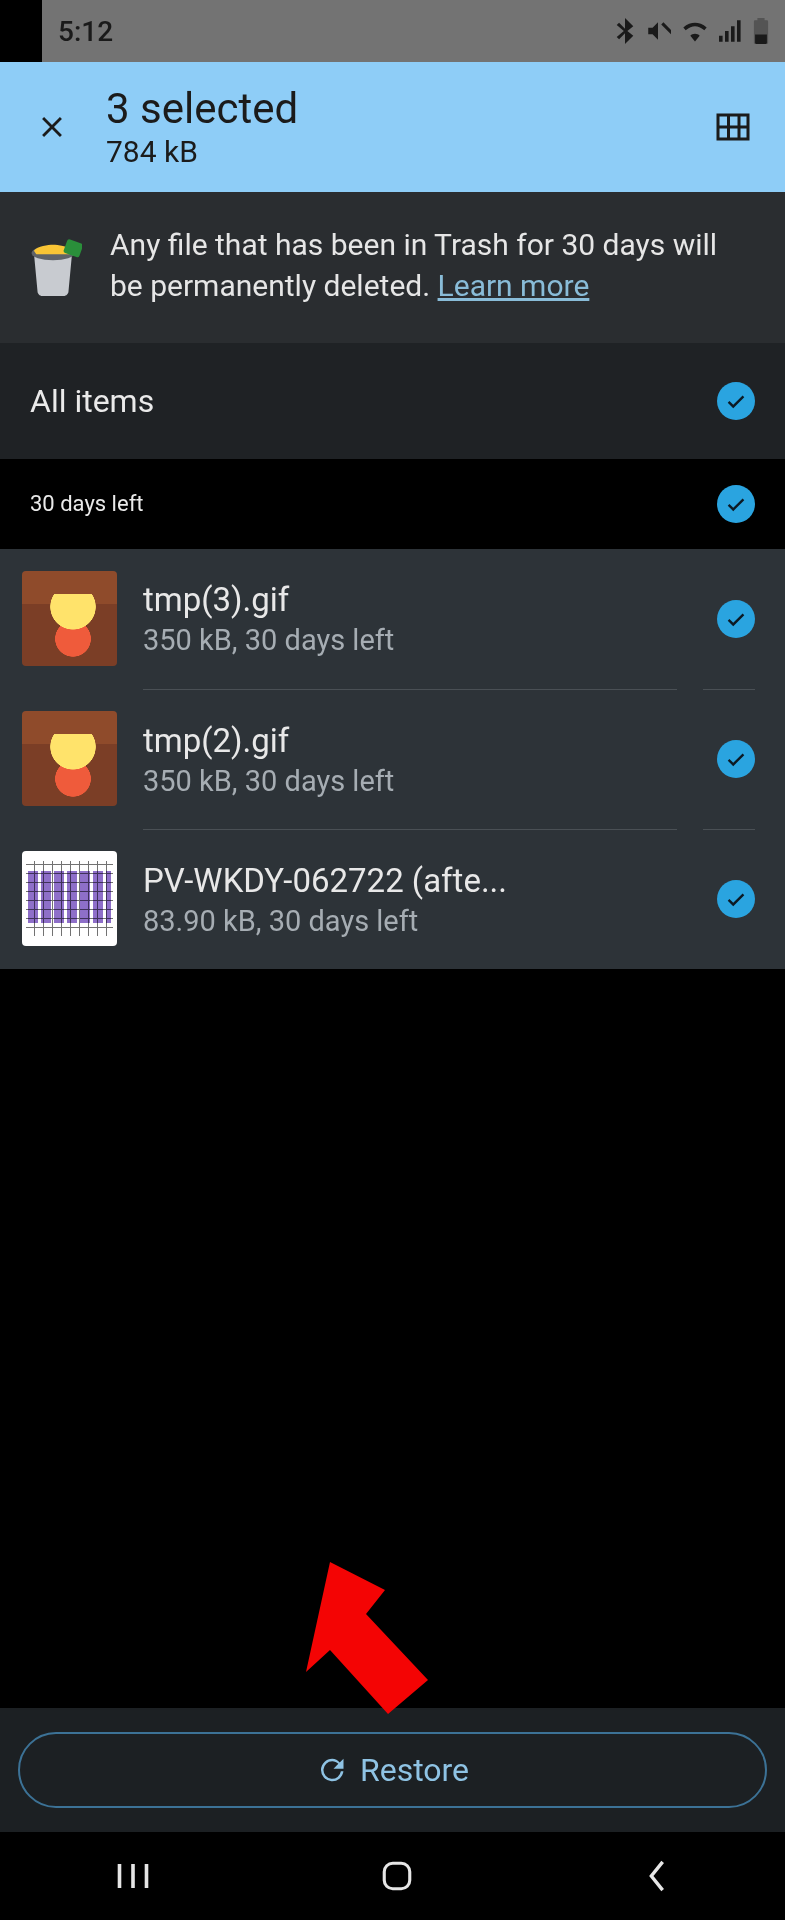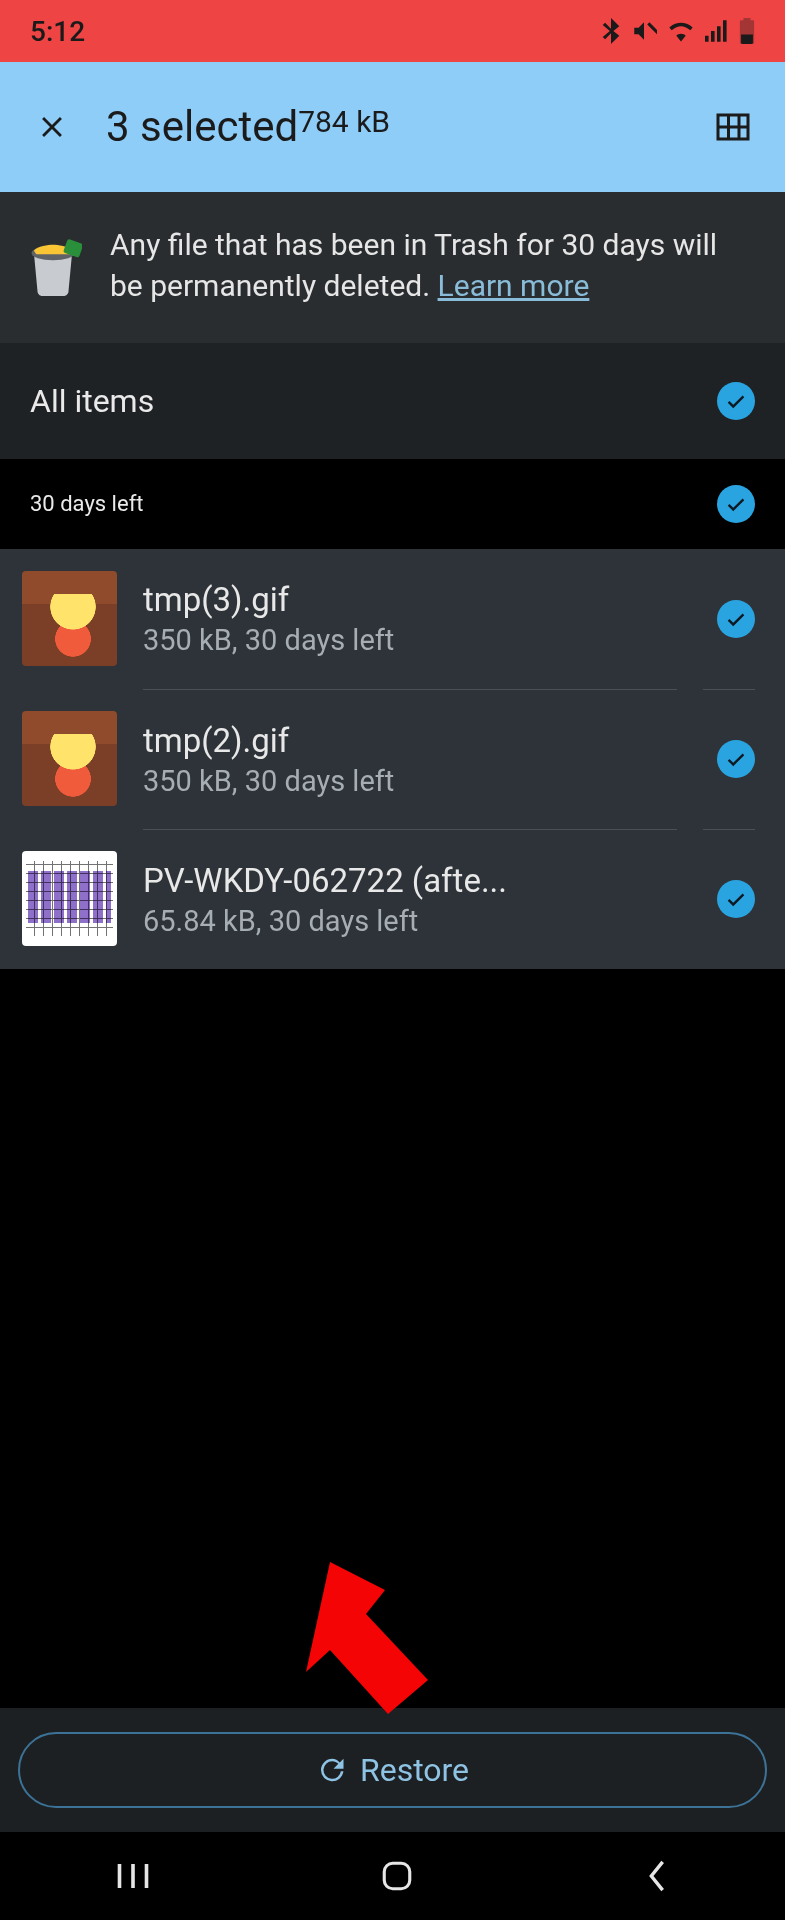--- a/index.html
+++ b/index.html
@@ -1,26 +1,26 @@
 <!DOCTYPE html>
 <html><head>
 <meta charset="utf-8">
 <style>
   * { margin: 0; padding: 0; box-sizing: border-box; font-family: Roboto, "Segoe UI", Arial, sans-serif; }
   html, body { width: 785px; height: 1920px; background: #000; overflow: hidden; }
   .screen { width: 100%; height: 100%; display: flex; flex-direction: column; background: #000; }
 
   
-  .status-bar { height: 62px; background: #ef4444; display: flex; align-items: center; justify-content: space-between; padding: 0 30px; color: #1a1a1a; font-size: 28px; font-weight: 500; }
+  .status-bar { height: 62px; background: #737373; display: flex; align-items: center; justify-content: space-between; padding: 0 16px; color: #1a1a1a; font-size: 28px; font-weight: 500; margin-left: 42px; }
   .status-icons { display: flex; gap: 10px; align-items: center; }
 
   
   .header { background: #8ecdf7; height: 130px; display: flex; align-items: center; padding: 0 28px; gap: 30px; }
   .close-btn { width: 48px; height: 48px; display: flex; align-items: center; justify-content: center; cursor: pointer; }
-  .header-text { flex: 1; display: flex; flex-direction: row; line-height: 1.15; }
+  .header-text { flex: 1; display: flex; flex-direction: column; line-height: 1.15; }
   .header-title { font-size: 42px; font-weight: 400; color: #1b1b1b; }
   .header-sub { font-size: 30px; color: #1b1b1b; margin-top: 2px; }
   .grid-btn { width: 48px; height: 48px; display: flex; align-items: center; justify-content: center; cursor: pointer; }
 
   
   .info-banner { background: #2a2d30; display: flex; padding: 32px 30px 36px 24px; gap: 26px; color: #e6e6e6; }
   .trash-icon { flex-shrink: 0; width: 60px; display: flex; align-items: flex-start; padding-top: 10px; }
   .info-text { font-size: 30px; line-height: 1.38; color: #e6e6e6; }
   .learn-link { color: #89bcd8; text-decoration: underline; cursor: pointer; margin-top: 48px; }
 
@@ -170,21 +170,21 @@
                 <path d="M9 16.2l-4.2-4.2L3 13.8 9 19.8 21 7.8 19.2 6z" fill="#0c1a24"></path>
               </svg>
         </span>
       </div>
     </div>
 
     <div class="file-row">
       <div class="file-thumb doc"></div>
       <div class="file-text-wrap">
         <span class="file-name">PV-WKDY-062722 (afte...</span>
-        <span class="file-meta">65.84 kB, 30 days left</span>
+        <span class="file-meta">83.90 kB, 30 days left</span>
       </div>
       <div class="file-check">
         <span class="check-circle">
           <svg width="22" height="22" viewBox="0 0 24 24">
                 <path d="M9 16.2l-4.2-4.2L3 13.8 9 19.8 21 7.8 19.2 6z" fill="#0c1a24"></path>
               </svg>
         </span>
       </div>
     </div>
 

